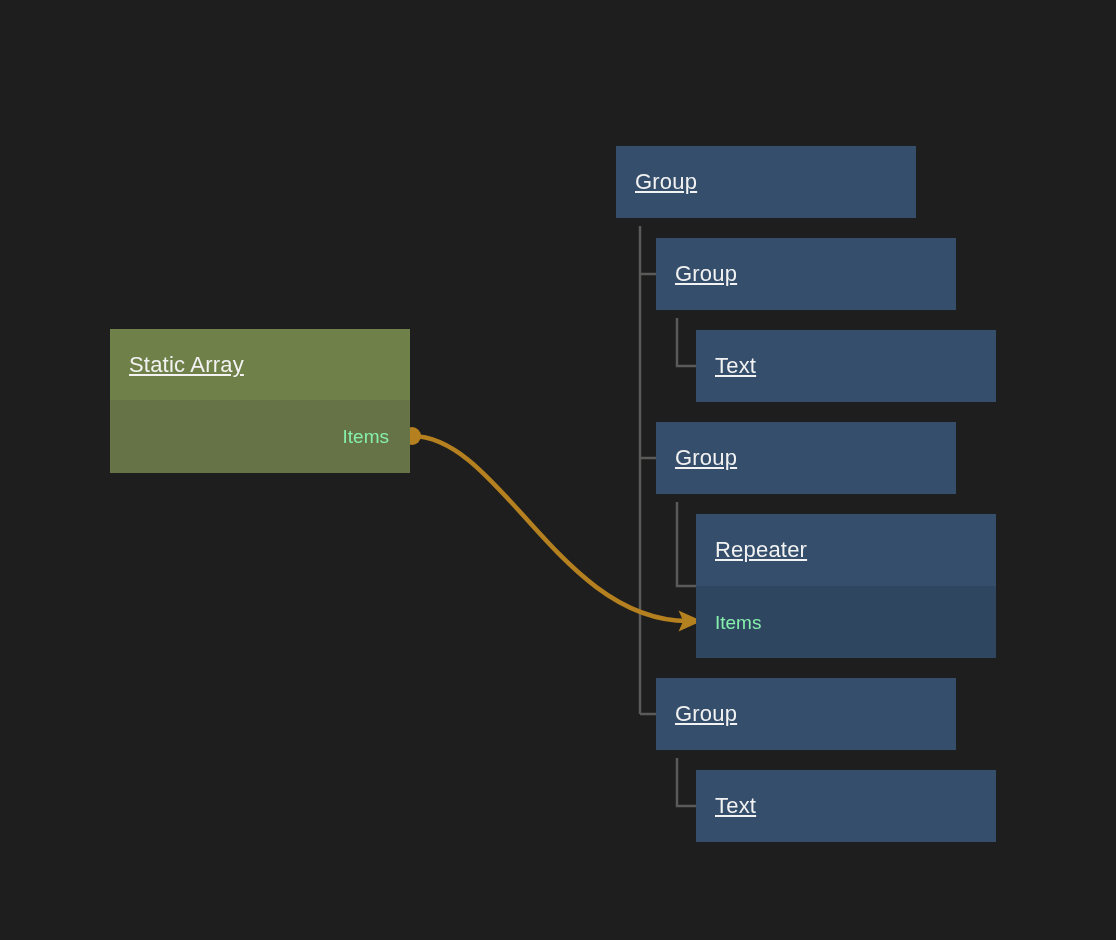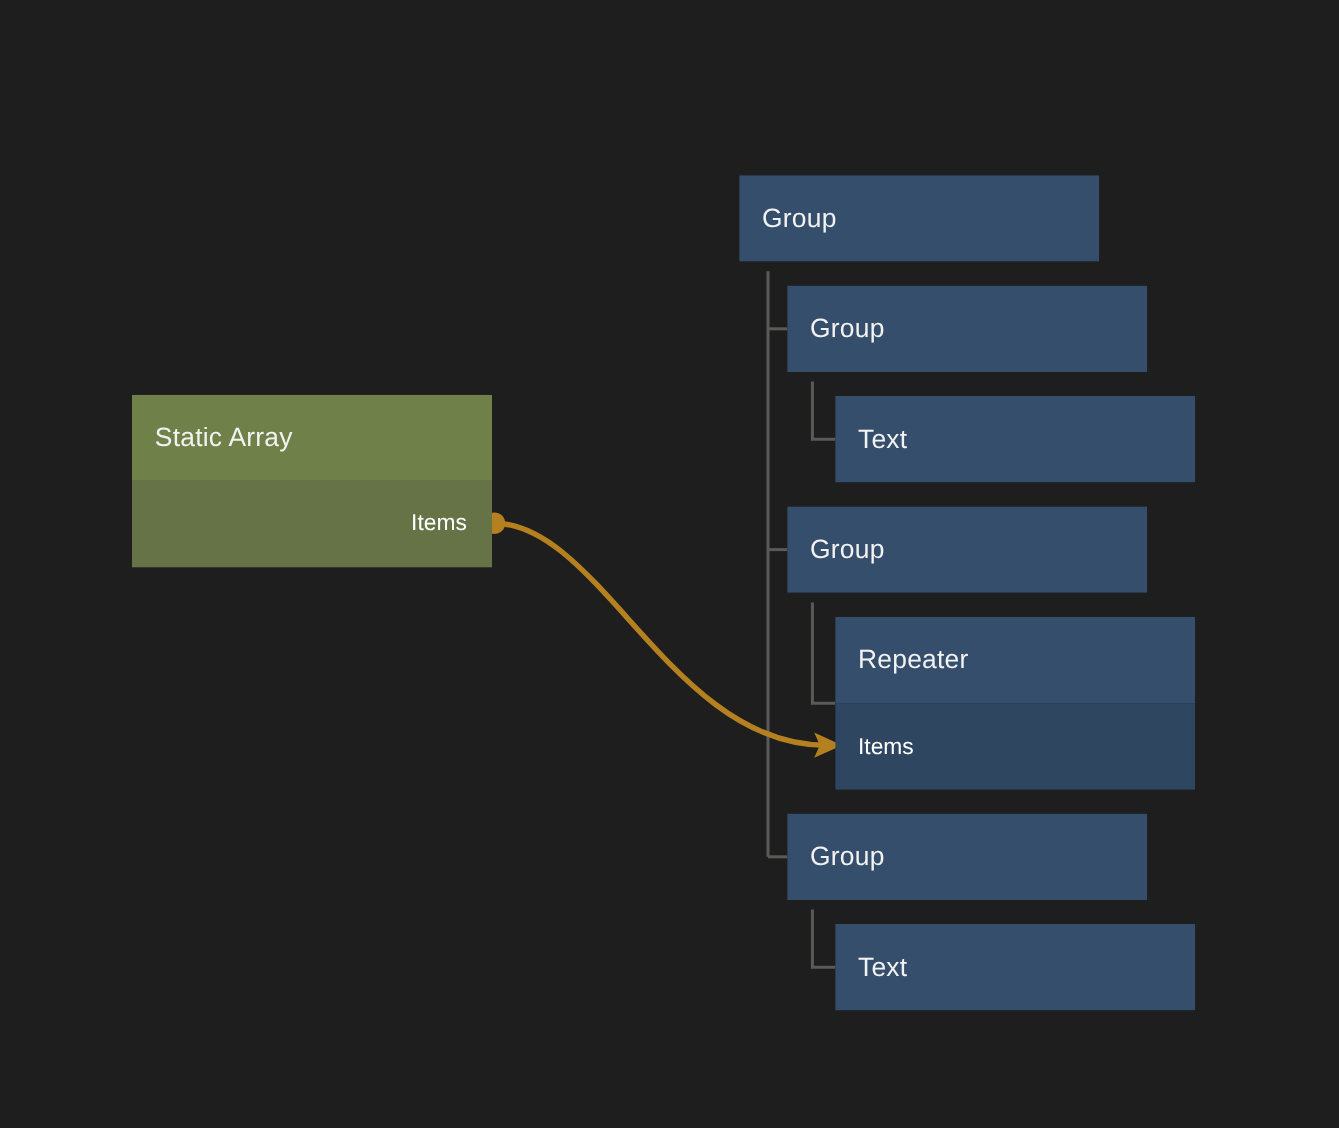--- a/index.html
+++ b/index.html
@@ -49,28 +49,29 @@
     box-sizing: border-box;
     width: 100%;
     height: 100%;
     padding: 12px 19px;
     color: #f2f2f2;
     font-size: 22px;
     font-weight: 400;
     letter-spacing: 0.2px;
     line-height: 1;
     white-space: nowrap;
+    text-decoration: underline;
   }
   .node-port {
     display: flex;
     align-items: center;
     box-sizing: border-box;
     width: 100%;
     height: 100%;
-    color: #ffffff;
+    color: #86efac;
     font-size: 19px;
     font-weight: 400;
     line-height: 1;
     white-space: nowrap;
   }
   .port-right {
     justify-content: flex-end;
     padding: 0 21px 0 19px;
   }
   .port-left {

